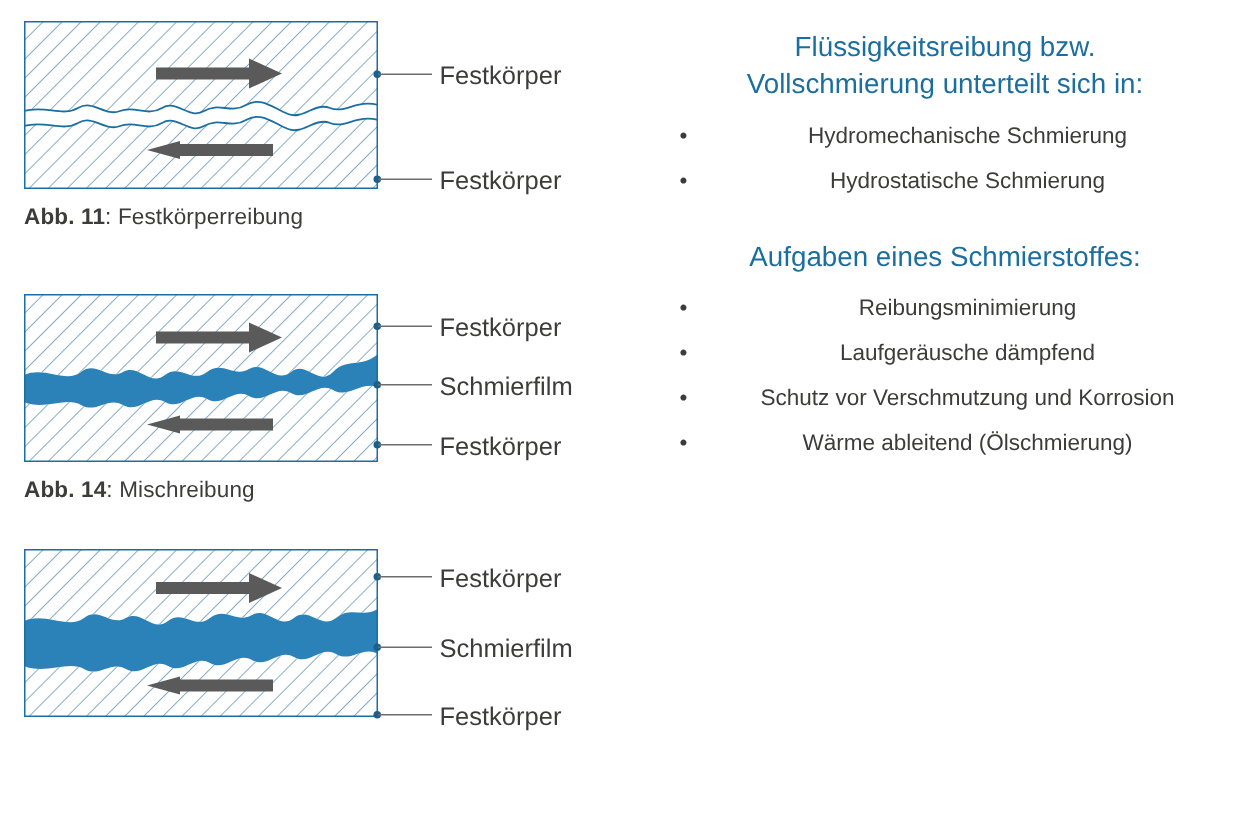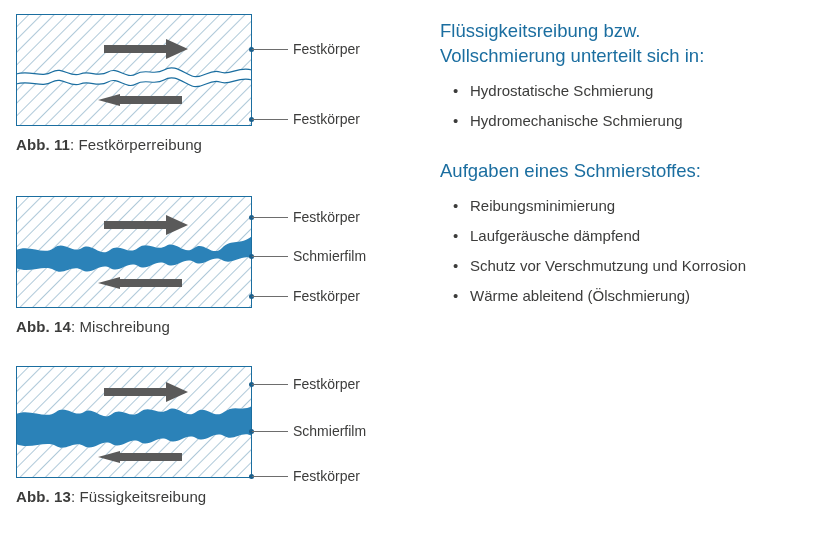--- a/index.html
+++ b/index.html
@@ -55,31 +55,32 @@
   }
   .dot {
     position: absolute;
     width: 5px;
     height: 5px;
     border-radius: 50%;
     background: #1b5f8c;
   }
   .leader-label {
     position: absolute;
-    font-size: 14px;
+    font-size: 17px;
     color: #3c3c3b;
     white-space: nowrap;
   }
 
   
   .right {
     position: absolute;
     left: 440px;
     top: 18px;
     width: 380px;
+    text-align: center;
   }
   .heading {
     color: #1b6ea0;
     font-size: 18.5px;
     line-height: 25px;
     margin: 0 0 8px 0;
     font-weight: normal;
   }
   .heading.second {
     margin-top: 22px;
@@ -259,34 +260,31 @@
       <span class="leader-label" style="left:277px; top:10px;">Festkörper</span>
 
       <span class="dot" style="left:233px; top:63px;"></span>
       <span class="leader" style="left:236px; top:65px; width:36px;"></span>
       <span class="leader-label" style="left:277px; top:57px;">Schmierfilm</span>
 
       <span class="dot" style="left:233px; top:108px;"></span>
       <span class="leader" style="left:236px; top:110px; width:36px;"></span>
       <span class="leader-label" style="left:277px; top:102px;">Festkörper</span>
     </div>
-    <div class="caption">
-      <b>Abb. 13</b><span>: </span><span>Füssigkeitsreibung</span>
-    </div>
   </div>
 
   <div class="right">
 
     <h2 class="heading">
       <span>Flüssigkeitsreibung bzw.</span><br>
       <span>Vollschmierung unterteilt sich in:</span>
     </h2>
     <ul class="bullets">
+      <li>Hydromechanische Schmierung</li>
       <li>Hydrostatische Schmierung</li>
-      <li>Hydromechanische Schmierung</li>
     </ul>
 
     <h2 class="heading second">Aufgaben eines Schmierstoffes:</h2>
     <ul class="bullets">
       <li>Reibungsminimierung</li>
       <li>Laufgeräusche dämpfend</li>
       <li>Schutz vor Verschmutzung und Korrosion</li>
       <li>Wärme ableitend (Ölschmierung)</li>
     </ul>
 

